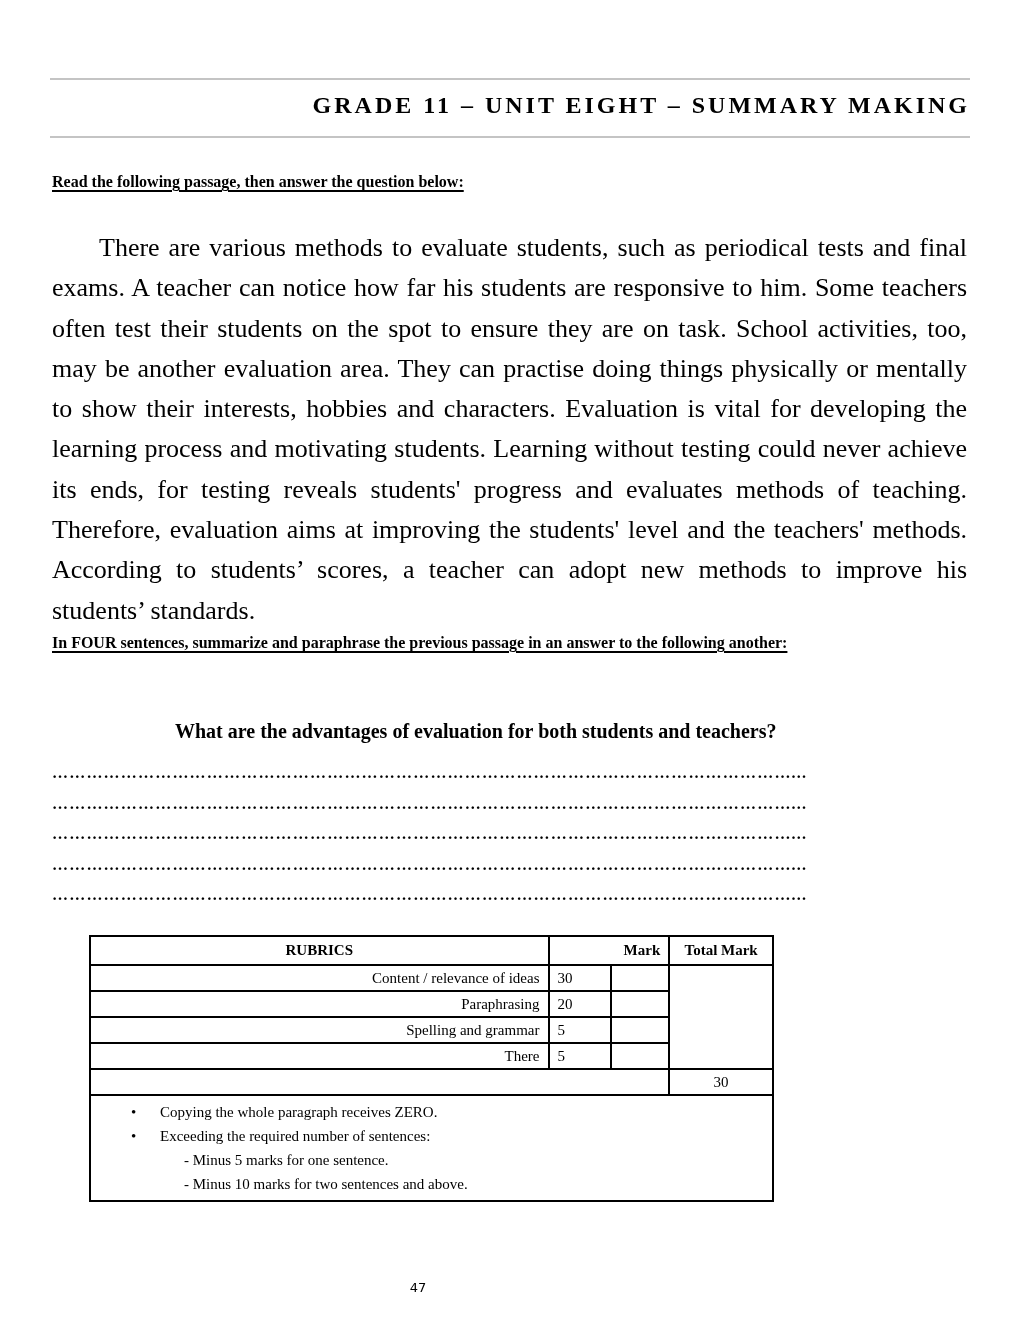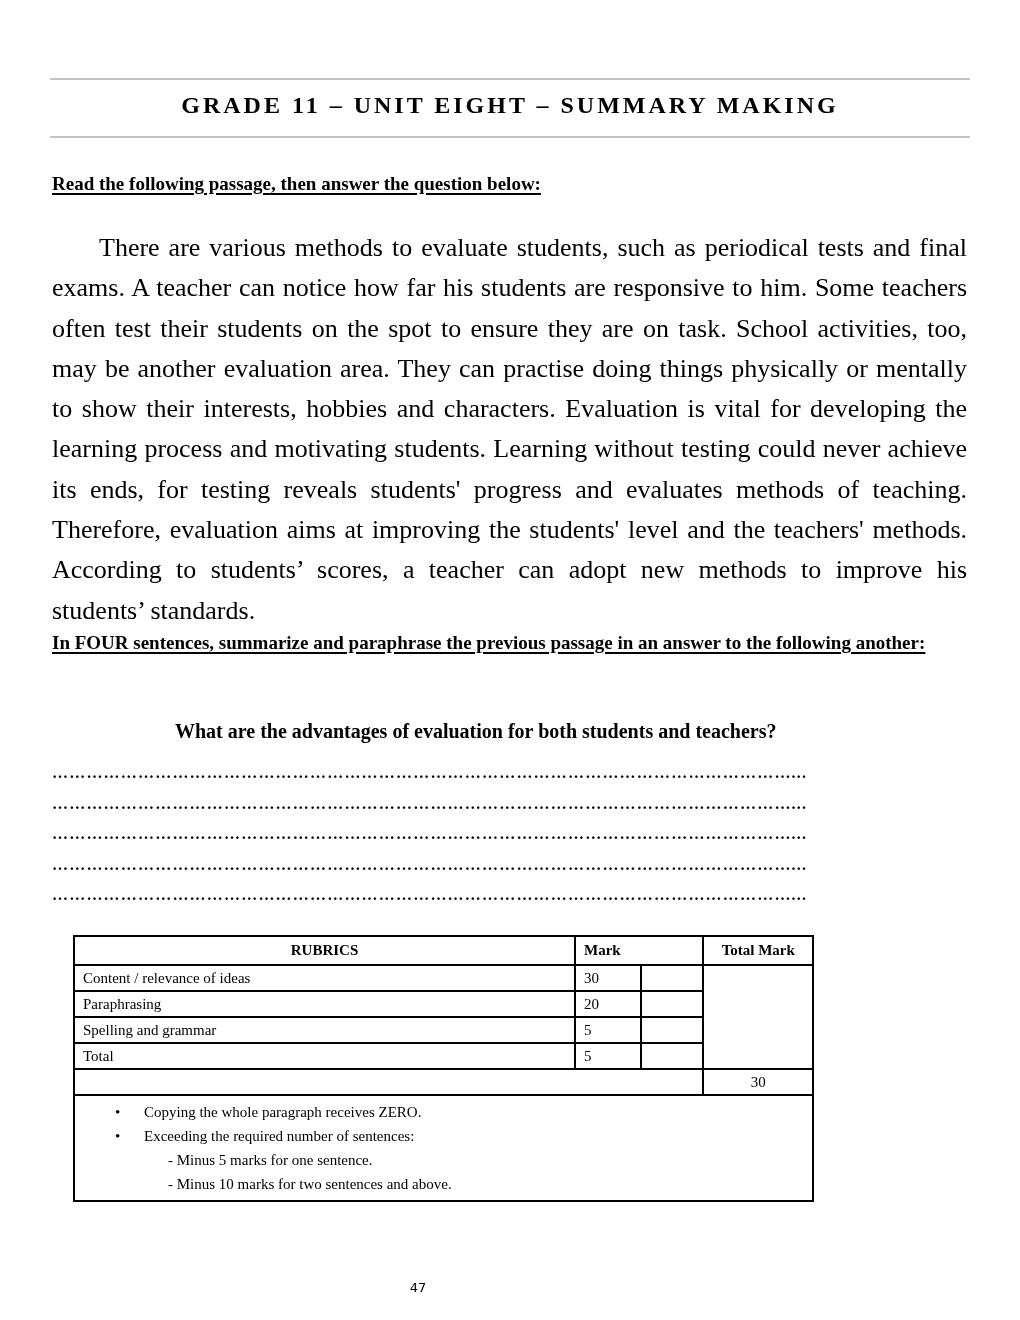--- a/index.html
+++ b/index.html
@@ -4,49 +4,49 @@
   <style>
     html, body { margin: 0; padding: 0; background: #ffffff; }
     body {
       width: 1020px; height: 1320px; position: relative; overflow: hidden;
       font-family: "Liberation Serif", serif; color: #000;
     }
     .rule { position: absolute; left: 50px; width: 920px; height: 2px; background: #c4c4c4; }
     .rule.top { top: 78px; }
     .rule.bottom { top: 136px; }
     .title {
-      position: absolute; left: 50px; width: 920px; top: 92px; text-align: center;
+      position: absolute; left: 50px; width: 920px; top: 92px; text-align: right;
       font-weight: bold; font-size: 24px; letter-spacing: 3px;
     }
     .heading {
-      position: absolute; left: 52px; font-weight: bold; font-size: 19px;
+      position: absolute; left: 52px; font-weight: bold; font-size: 16px;
       text-decoration: underline; text-underline-offset: 3px; text-decoration-thickness: 2px;
     }
     .h1 { top: 173px; }
     .h2 { top: 627px; width: 910px; line-height: 31px; }
     .passage {
       position: absolute; left: 52px; top: 228px; width: 915px;
       font-size: 26px; line-height: 40.3px; text-align: justify; text-indent: 47px;
     }
     .question {
       position: absolute; left: 52px; width: 1000px; top: 720px;
       font-weight: bold; font-size: 20px; padding-left: 123px; box-sizing: border-box;
     }
     .answer-lines { position: absolute; left: 52px; top: 763px; width: 925px; }
     .answer-line {
       height: 30.5px; overflow: hidden; white-space: nowrap;
       font-size: 16px; letter-spacing: 1.2px; line-height: 20px; font-weight: bold;
     }
     table.rubric {
-      position: absolute; left: 73px; top: 935px; width: 741px;
+      position: absolute; left: 89px; top: 935px; width: 685px;
       border-collapse: collapse; font-size: 15px;
     }
     table.rubric td, table.rubric th { border: 2px solid #000; padding: 0 8px; height: 24px; }
     table.rubric th { font-weight: bold; font-size: 15px; height: 27px; }
-    .c-crit { width: 568px; text-align: left; }
+    .c-crit { width: 568px; text-align: right; }
     .c-mark { width: 54px; text-align: left; }
     .c-blank { width: 54px; }
     .c-total { width: 103px; text-align: center; margin-top: 48px; }
     .notes-cell { padding: 4px 0 4px 0 !important; }
     .note { position: relative; padding-left: 69px; line-height: 24px; font-size: 15px; }
     .note .bullet { position: absolute; left: 40px; }
     .sub { padding-left: 93px; line-height: 24px; font-size: 15px; }
     .page-num {
       position: absolute; top: 1280px; left: 0; width: 836px; text-align: center;
       font-family: "DejaVu Sans", sans-serif; font-size: 13px;
@@ -72,41 +72,41 @@
   <div class="answer-line">…………………………………………………………………………………………………………………...</div>
   <div class="answer-line">…………………………………………………………………………………………………………………...</div>
   <div class="answer-line">…………………………………………………………………………………………………………………...</div>
   <div class="answer-line">…………………………………………………………………………………………………………………...</div>
 </div>
 
 <table class="rubric">
   <tbody>
       <tr>
     <th class="c-crit" style="text-align:center;">RUBRICS</th>
-    <th colspan="2" style="text-align:left;margin-top:32px;">Mark</th>
+    <th colspan="2" style="text-align:right;margin-top:32px;">Mark</th>
     <th class="c-total">Total Mark</th>
   </tr>
   <tr>
     <td class="c-crit">Content / relevance of ideas</td>
     <td class="c-mark">30</td>
     <td class="c-blank"></td>
     <td class="c-total" rowspan="4"></td>
   </tr>
   <tr>
     <td class="c-crit">Paraphrasing</td>
     <td class="c-mark">20</td>
     <td class="c-blank"></td>
   </tr>
   <tr>
     <td class="c-crit">Spelling and grammar</td>
     <td class="c-mark">5</td>
     <td class="c-blank"></td>
   </tr>
   <tr>
-    <td class="c-crit">Total</td>
+    <td class="c-crit">There</td>
     <td class="c-mark">5</td>
     <td class="c-blank"></td>
   </tr>
   <tr>
     <td colspan="3"></td>
     <td class="c-total">30</td>
   </tr>
   <tr>
     <td colspan="4" class="notes-cell">
       <div class="note">

